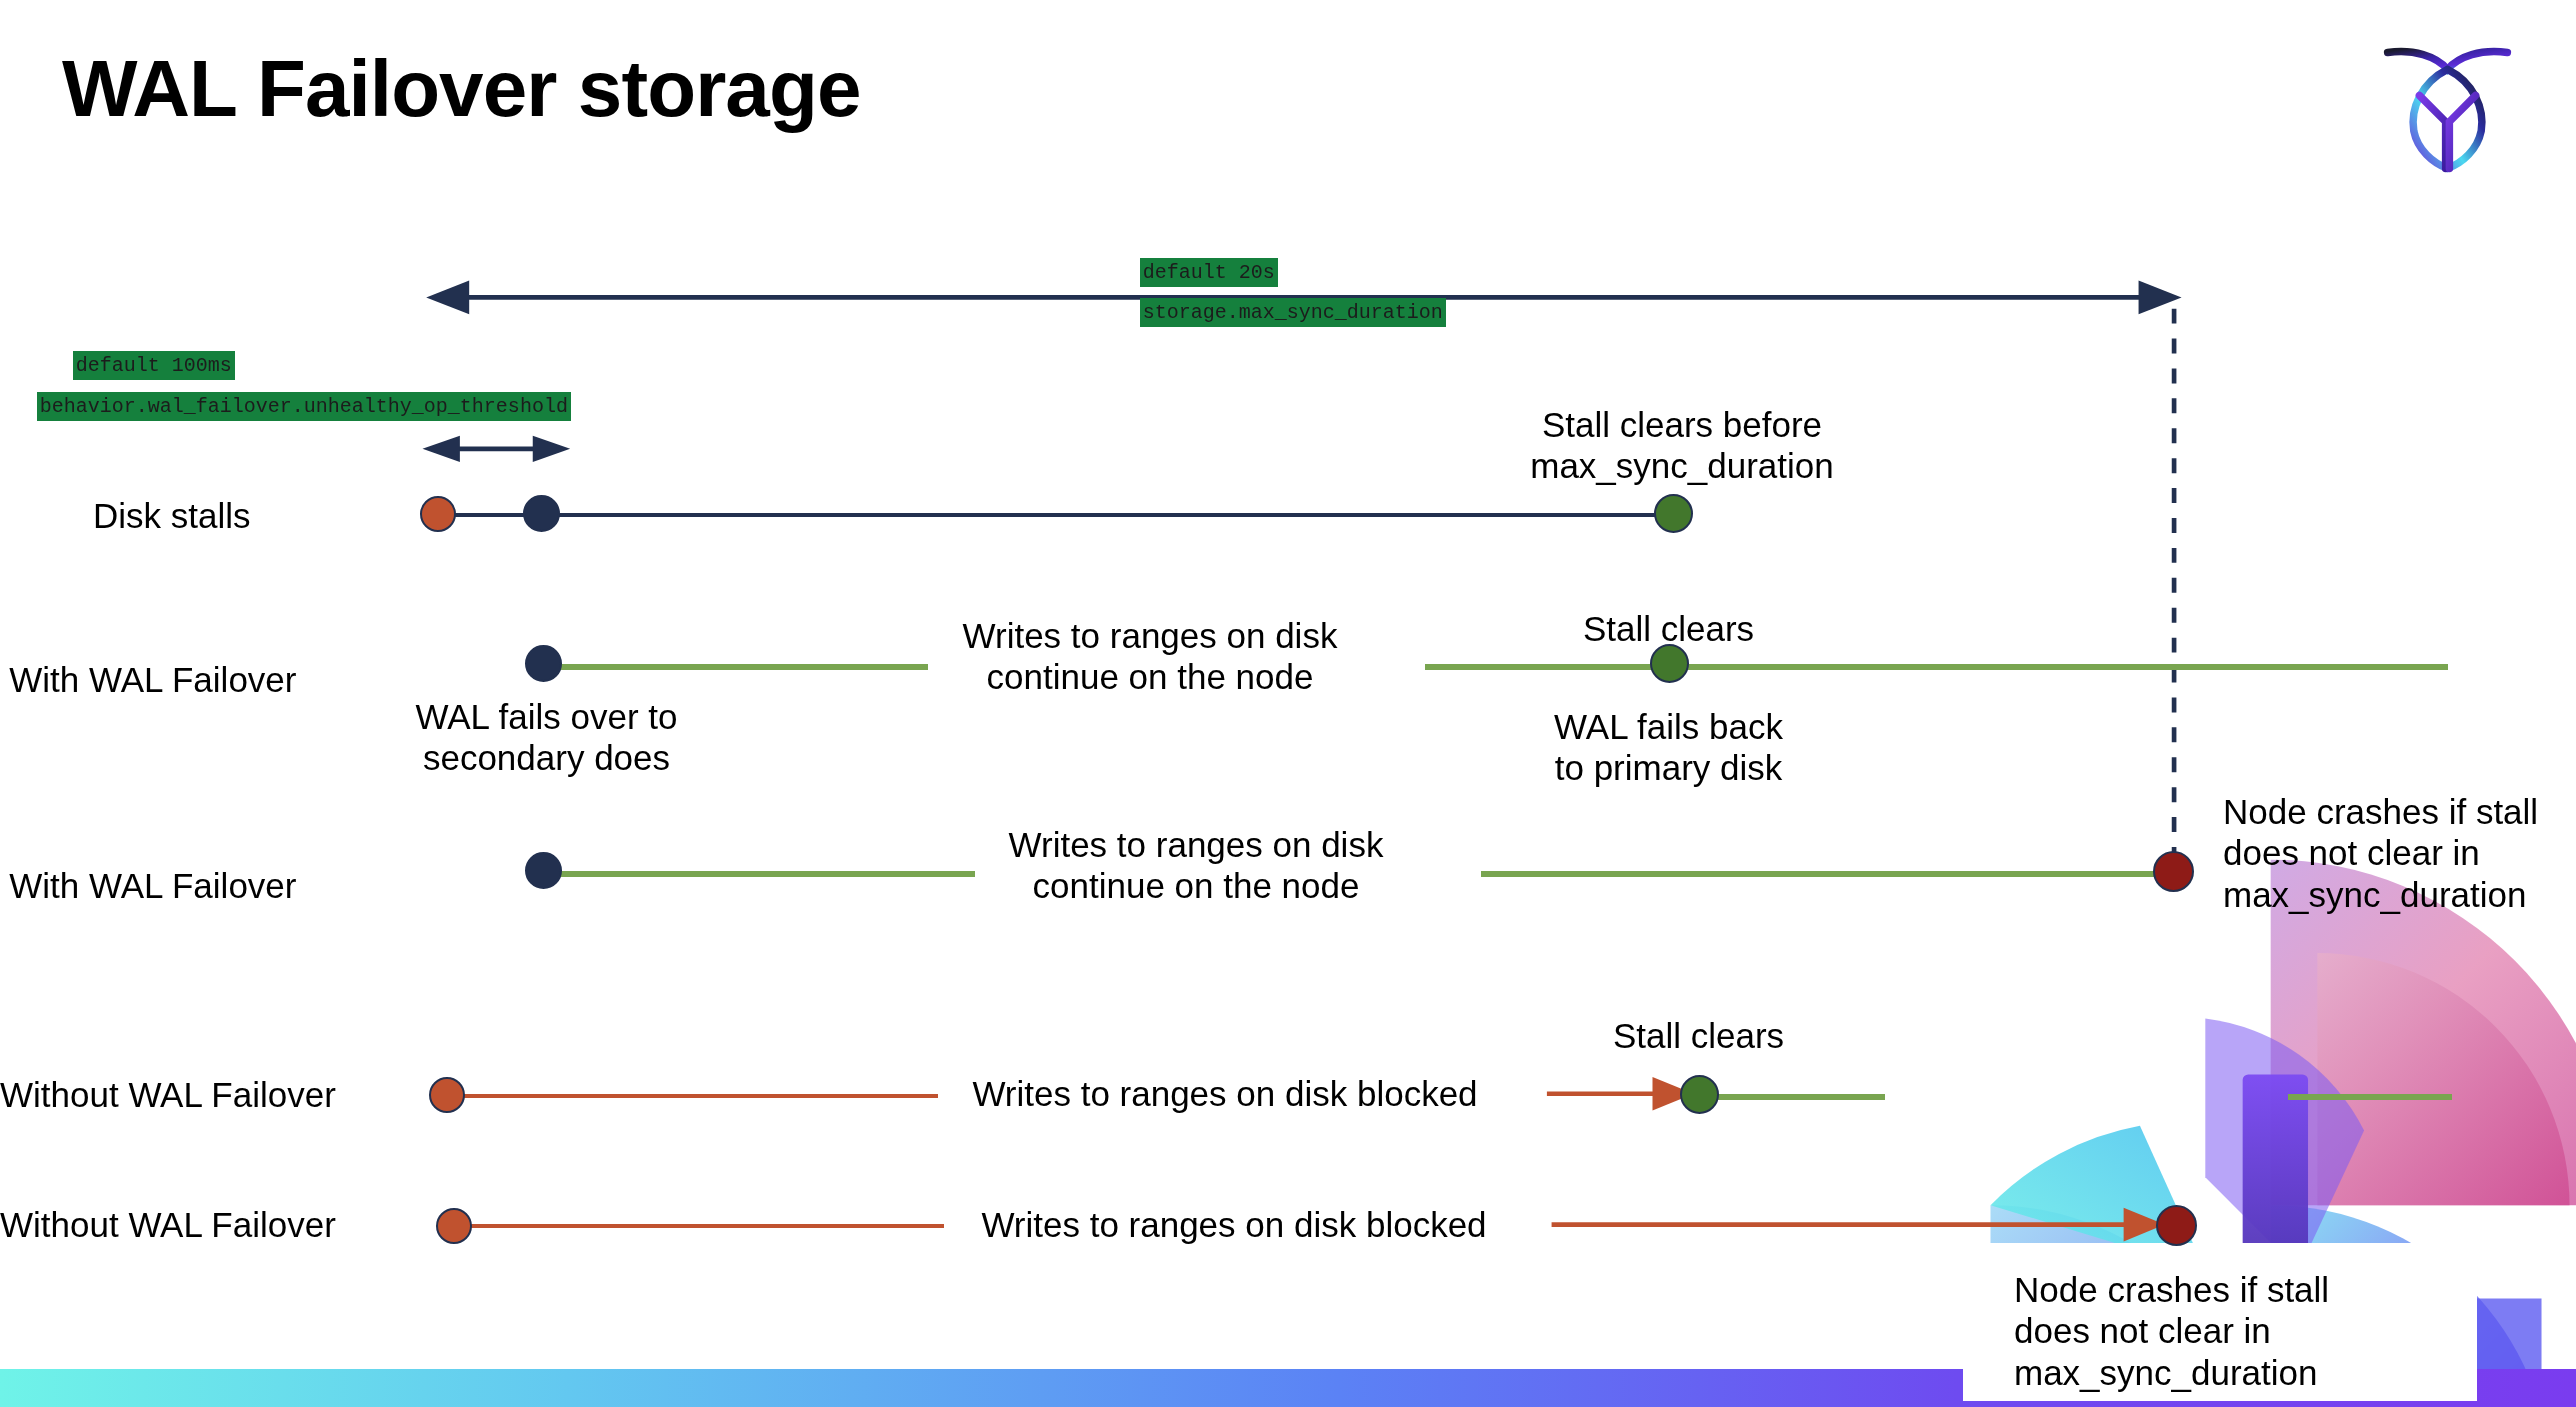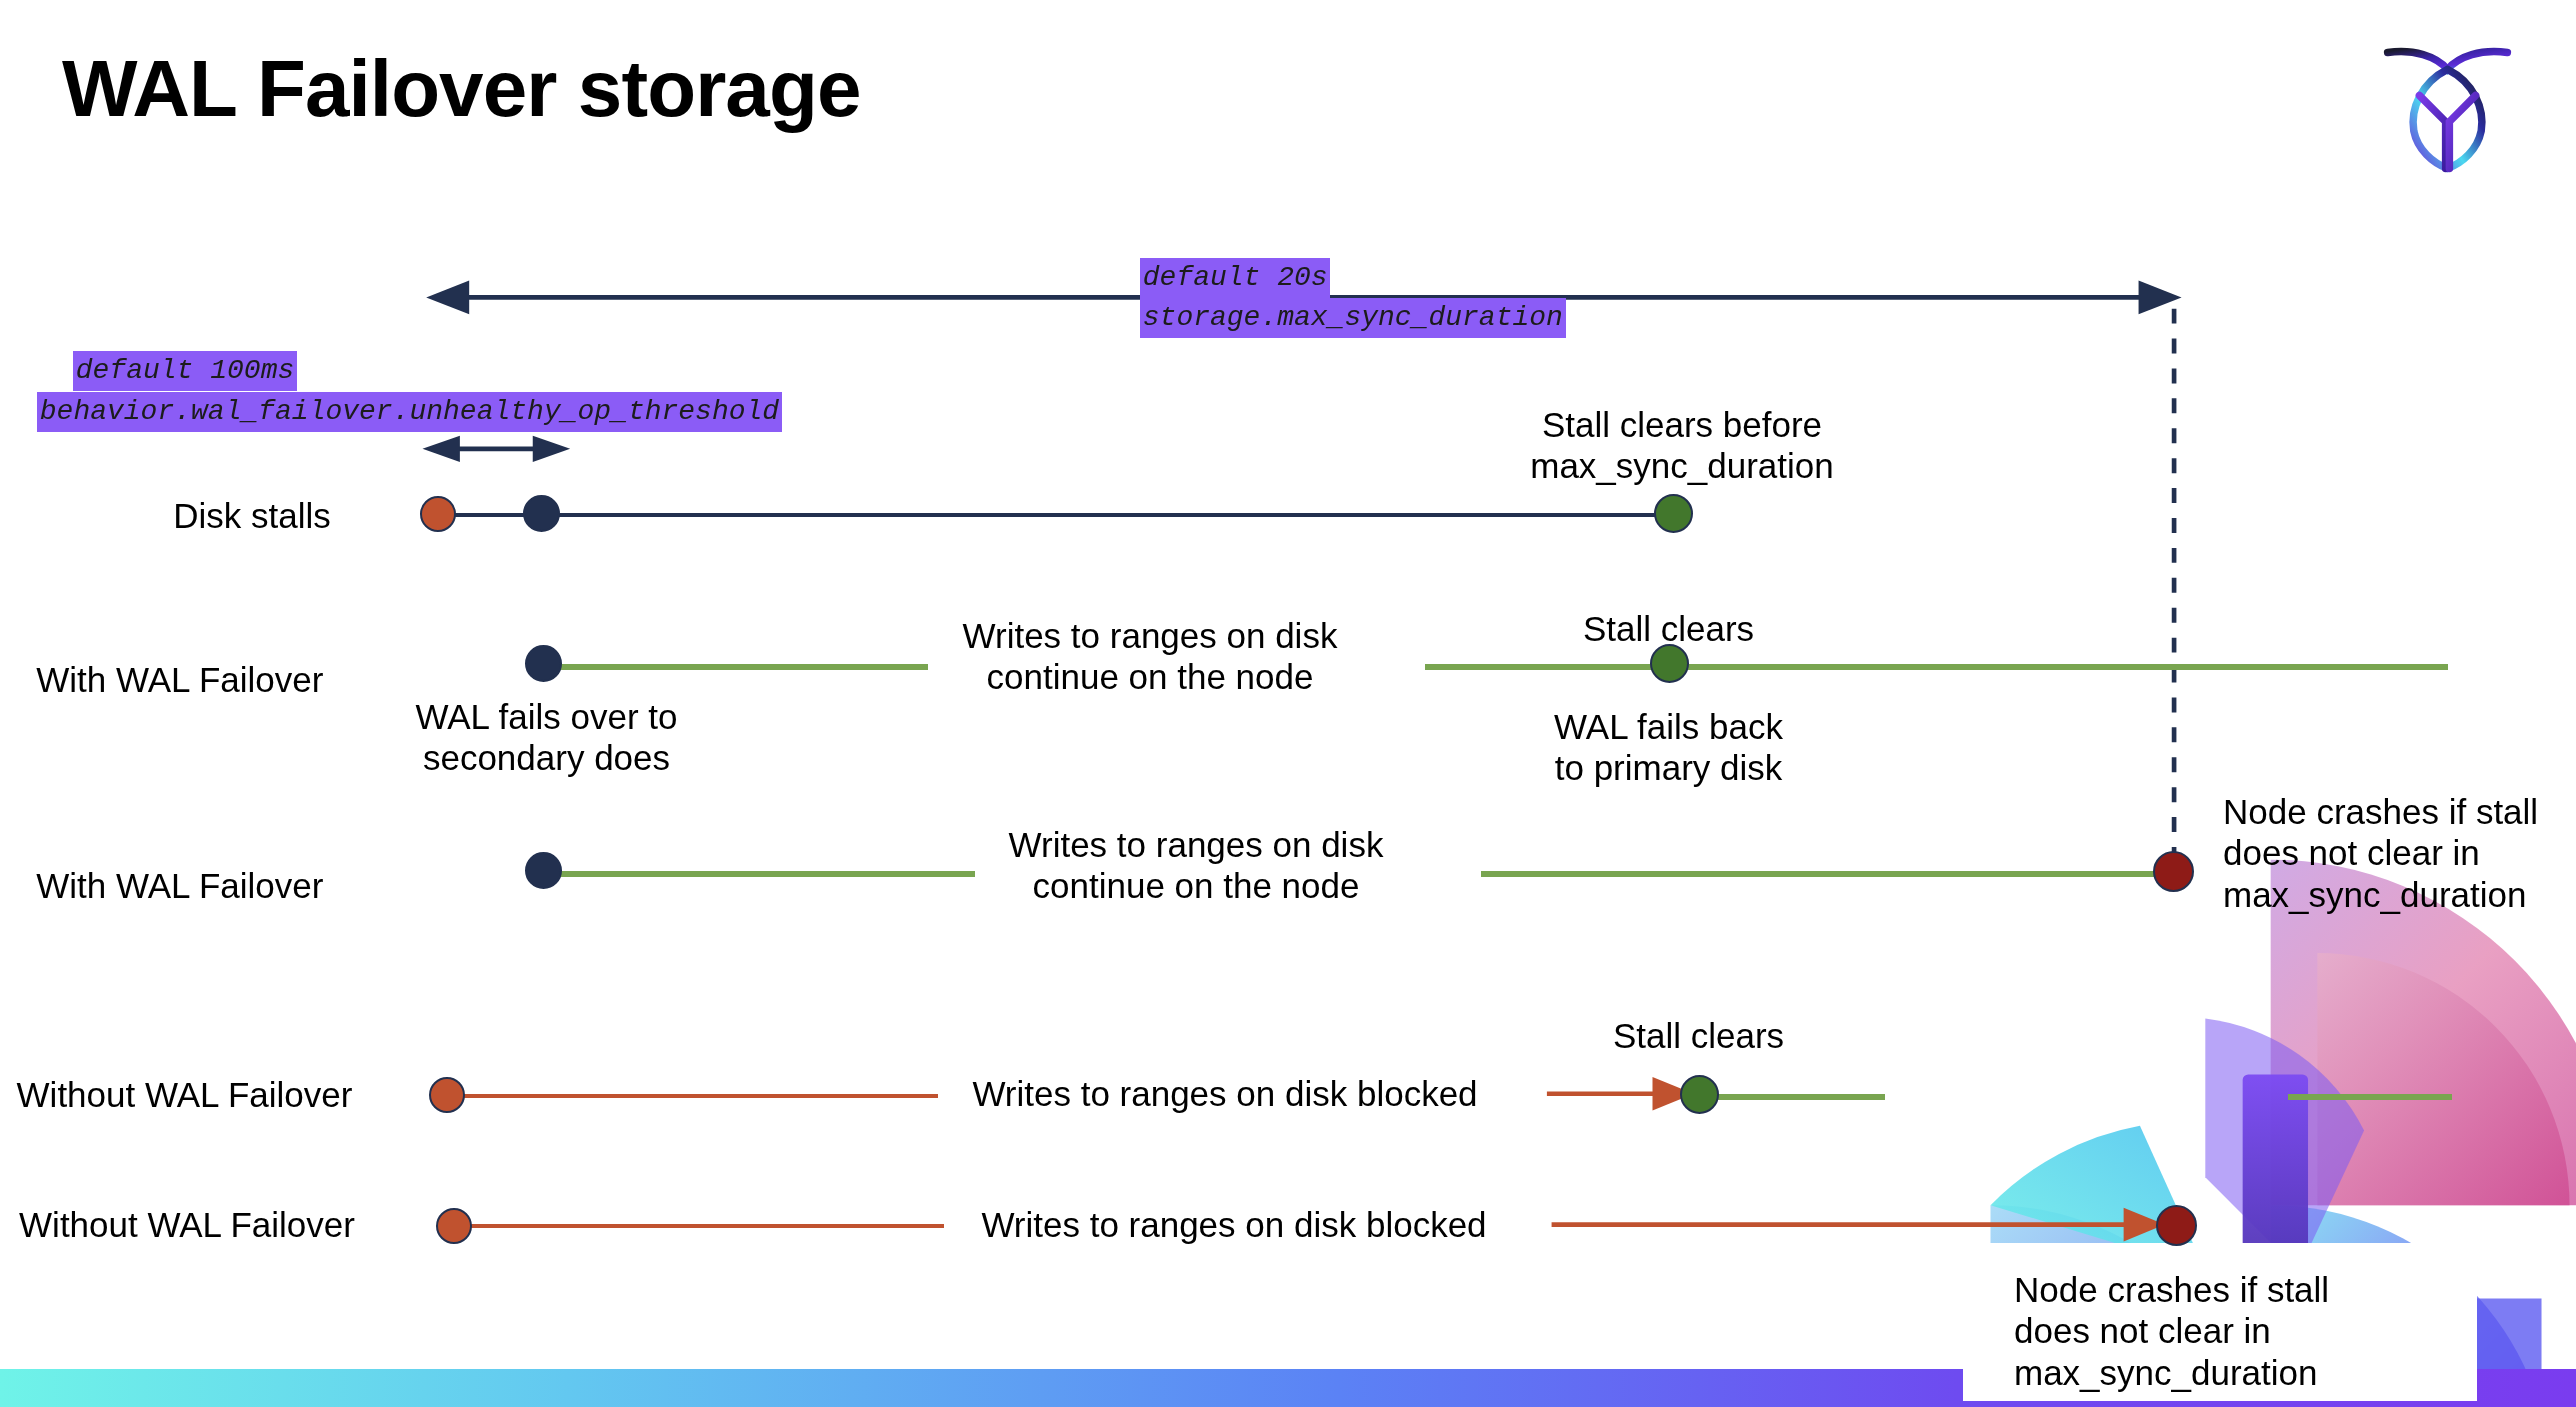--- a/index.html
+++ b/index.html
@@ -28,32 +28,32 @@
     background:linear-gradient(90deg,#6FF3E8 0%,#63C8F0 22%,#5B82F5 52%,#6E4BF0 76%,#7A3CEF 100%);
   }
 
   
   .fan{position:absolute;left:1925px;top:897px;width:654px;height:523px;pointer-events:none;}
 
   
   .mono{
     position:absolute;
     font-family:"Liberation Mono", monospace;
-    font-size:28px;color:#1c1c1c;background:#8b5cf6;
-    white-space:pre;line-height:1.38;padding:0.9px 2.8px;font-style:italic;
+    font-size:20px;color:#1c1c1c;background:#15803d;
+    white-space:pre;line-height:1.38;padding:0.9px 2.8px;
   }
 
   
   .lbl{
     position:absolute;color:#000;
     font-size:35px;line-height:1.18;white-space:pre-line;
   }
   .lbl.c{text-align:center;}
   .lbl.l{text-align:left;}
-  .lbl.r{text-align:center;}
+  .lbl.r{text-align:left;}
 
   
   .line{position:absolute;height:0;border-top-style:solid;}
   .navy{border-color:#22304F;}
   .green{border-color:#79A550;}
   .red{border-color:#C0522F;}
 
   
   .dot{
     position:absolute;border-radius:50%;

